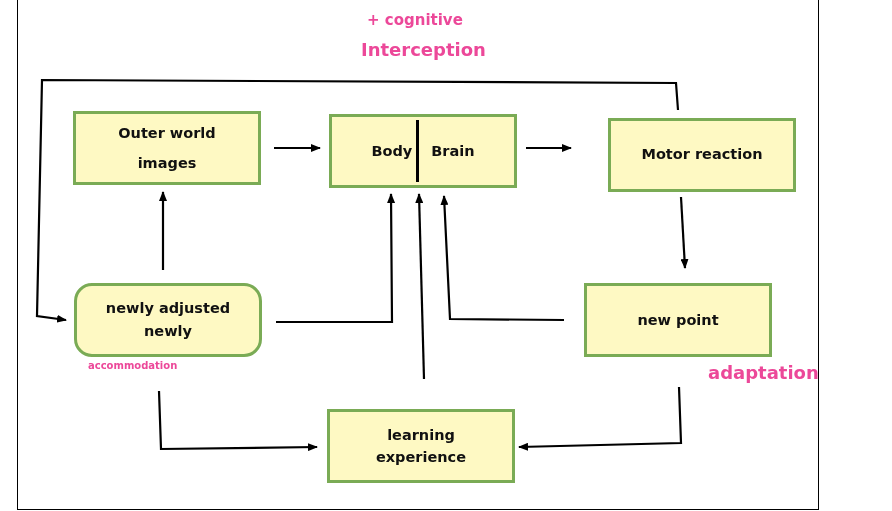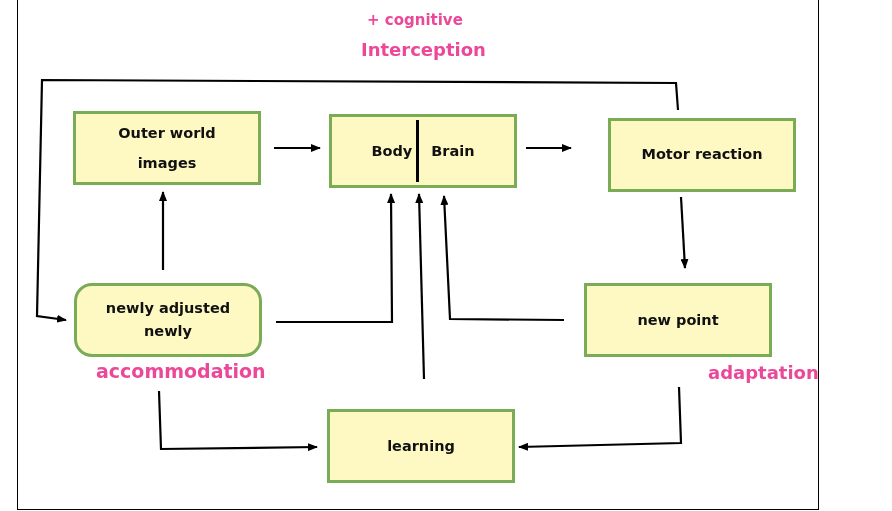--- a/index.html
+++ b/index.html
@@ -63,16 +63,17 @@
   <div>newly adjusted</div>
   <div>newly</div>
 </div>
 
 <div class="box" style="left:584px;top:283px;width:188px;height:74px;gap:9px;">
   <div>new point</div>
 </div>
 
 <div class="box" style="left:327px;top:409px;width:188px;height:74px;line-height:22px;">
   <div>learning</div>
+  <div>experience</div>
 </div>
 
-<div class="label" style="left:96px;top:360px;font-size:19px;">accommodation</div>
+<div class="label" style="left:88px;top:360px;font-size:10px;">accommodation</div>
 <div class="label" style="left:708px;top:362px;font-size:18px;">adaptation</div>
 
 </body></html>

